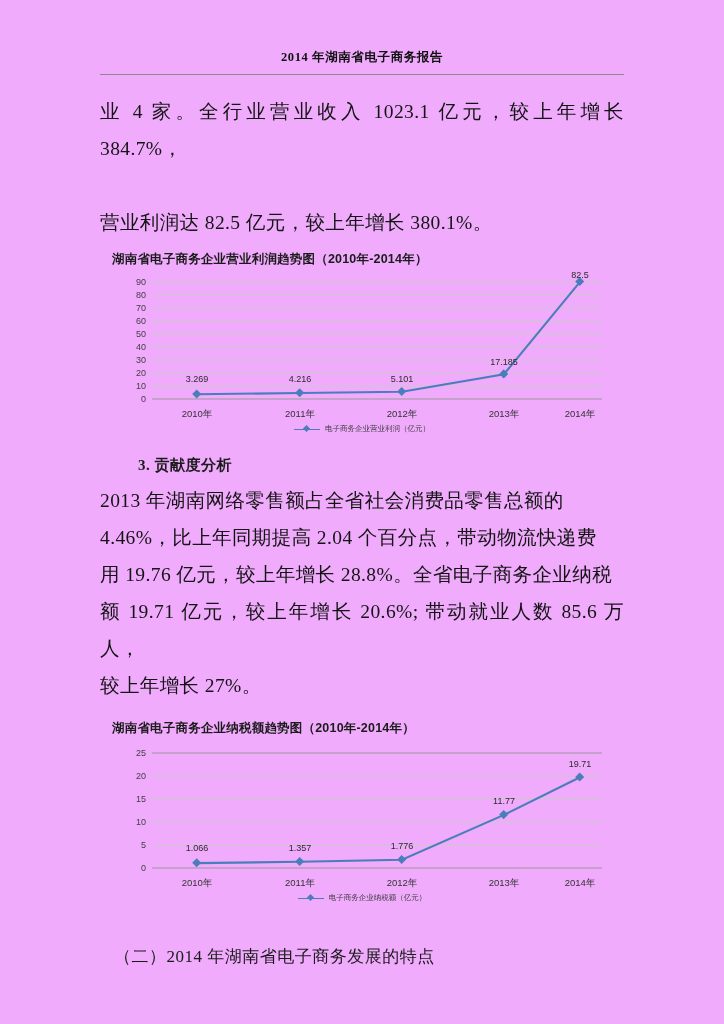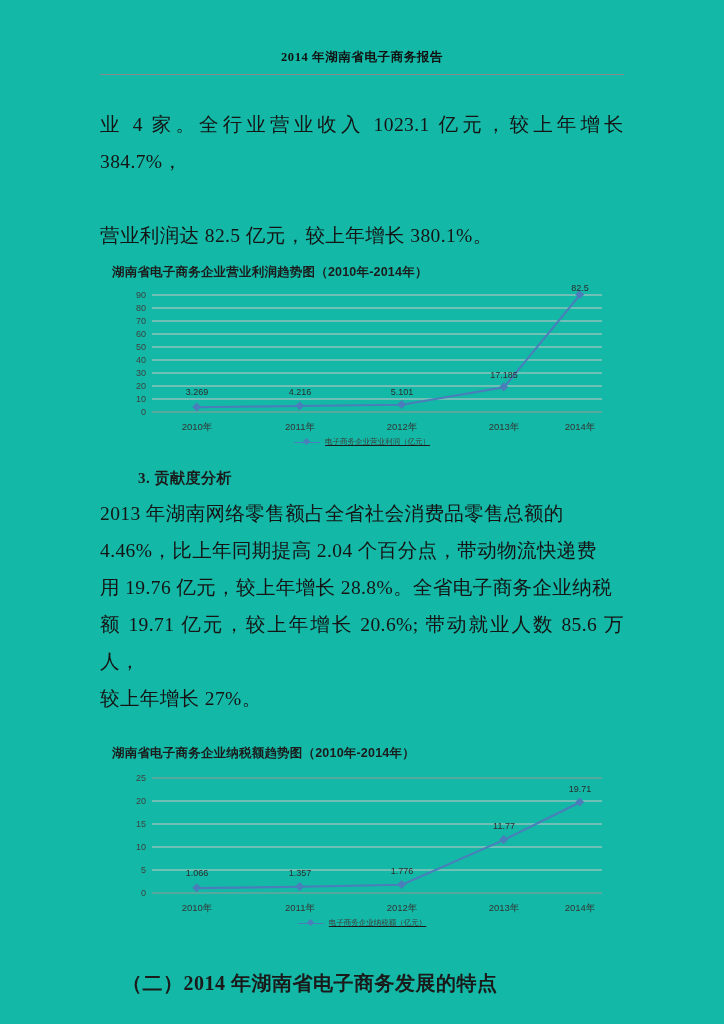--- a/index.html
+++ b/index.html
@@ -13,21 +13,21 @@
     position: relative;
     font-family: "Liberation Serif", "DejaVu Serif", serif;
     color: #1a1a1a;
     overflow: hidden;
   }
   .page {
     position: absolute;
     left: 0; top: 0;
     width: 724px;
     height: 1024px;
-    background: #14b8a6;
+    background: #f0abfc;
   }
   .content {
     position: absolute;
     left: 100px;
     top: 0;
     width: 524px;
   }
 
   
   .header {
@@ -48,35 +48,35 @@
 
   
   .para {
     font-size: 19.5px;
     line-height: 37px;
     letter-spacing: 0.4px;
     text-align: justify;
     color: #141414;
     margin: 0;
   }
-  .para.first { margin-top: 31px; font-family: Liberation Serif, serif; }
+  .para.first { margin-top: 18px; font-family: Liberation Serif, serif; }
   .indent { display: inline-block; width: 0px; }
 
   h3.section-heading {
     font-size: 15px;
     font-weight: bold;
     margin: 14px 0 0 0;
     padding-left: 38px;
     letter-spacing: 0.5px;
     line-height: 34px;
   }
   h2.big-heading {
-    font-size: 20px;
-    font-weight: bold;
-    margin: 12px;
+    font-size: 17px;
+    font-weight: normal;
+    margin: 4px;
     padding-left: 10px;
     letter-spacing: 0.5px;
   }
 
   
   .chart-block {
     width: 500px;
     margin: 10px auto 0 auto;
     position: relative;
   }
@@ -93,21 +93,20 @@
     position: relative;
     width: 500px;
   }
   .plot-svg { display: block; }
   .chart-legend {
     display: flex;
     align-items: center;
     justify-content: center;
     gap: 5px;
     margin-top: 2px;
-    text-decoration: underline;
   }
   .legend-marker {
     display: inline-block;
     position: relative;
     width: 26px;
     height: 7px;
   }
   .legend-marker::before {
     content: "";
     position: absolute;
@@ -225,21 +224,21 @@
     <h3 class="section-heading">3. 贡献度分析</h3>
 
     <p class="para">
       <span class="indent"></span><span>2013 年湖南网络零售额占全省社会消费品零售总额的</span><br>
       <span>4.46%，比上年同期提高 2.04 个百分点，带动物流快递费</span><br>
       <span>用 19.76 亿元，较上年增长 28.8%。全省电子商务企业纳税</span><br>
       <span>额 19.71 亿元，较上年增长 20.6%; 带动就业人数 85.6 万人，</span><br>
       <span>较上年增长 27%。</span>
     </p>
 
-    <div class="chart-block" style="margin-top:28px;">
+    <div class="chart-block" style="margin-top:16px;">
       <div class="chart-title">湖南省电子商务企业纳税额趋势图（2010年-2014年）</div>
       <div class="plot-wrap">
         <svg class="plot-svg" width="500" height="150" viewBox="0 0 500 150">
           <g>
             <line x1="40" y1="12" x2="490" y2="12" stroke="#999999" stroke-width="1"></line>
             <line x1="40" y1="35" x2="490" y2="35" stroke="#c9c9c9" stroke-width="1"></line>
             <line x1="40" y1="58" x2="490" y2="58" stroke="#c9c9c9" stroke-width="1"></line>
             <line x1="40" y1="81" x2="490" y2="81" stroke="#c9c9c9" stroke-width="1"></line>
             <line x1="40" y1="104" x2="490" y2="104" stroke="#c9c9c9" stroke-width="1"></line>
             <line x1="40" y1="127" x2="490" y2="127" stroke="#999999" stroke-width="1"></line>

